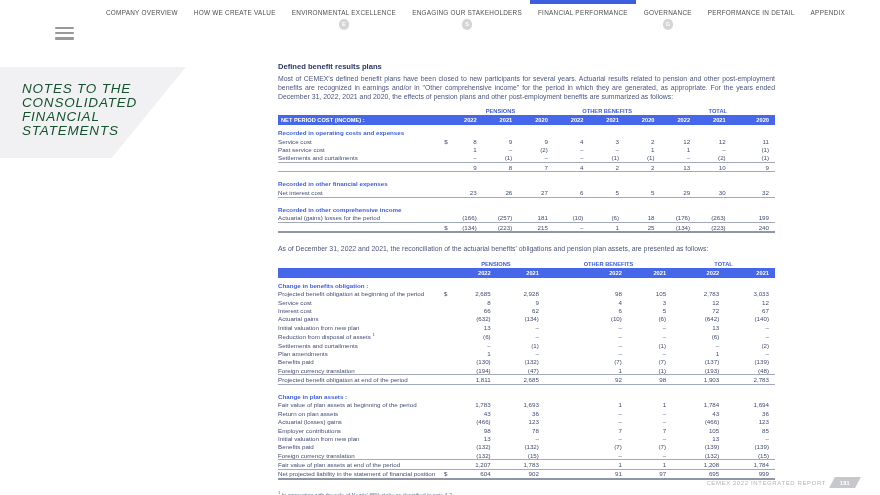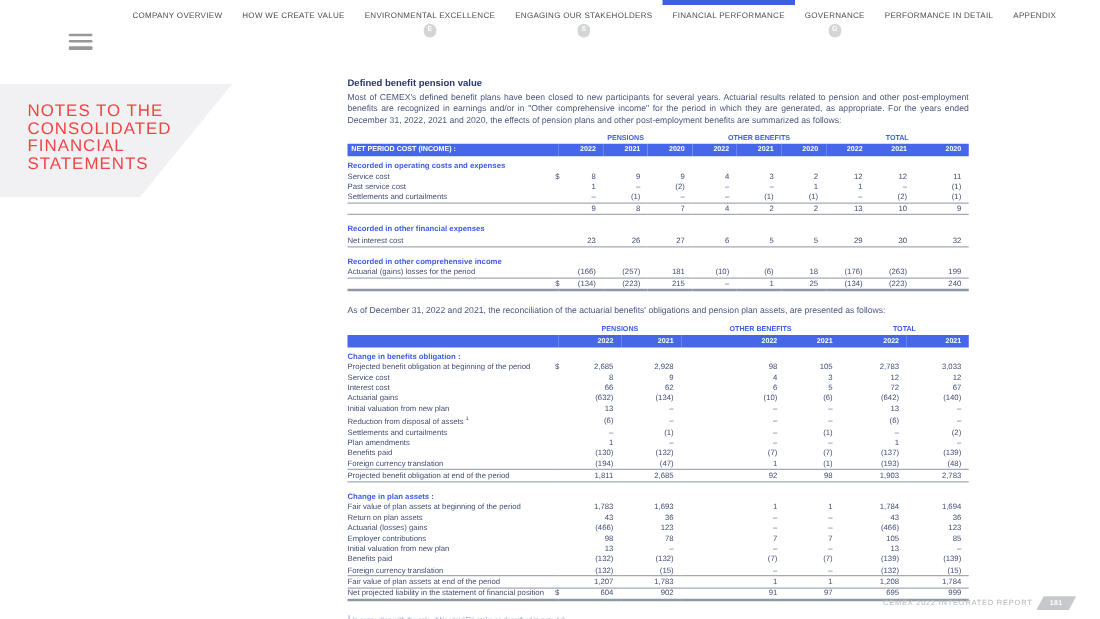--- a/index.html
+++ b/index.html
@@ -16,21 +16,21 @@
             padding:9px 8px 0 8px;cursor:pointer;}
   .nav-label{font-size:6.4px;letter-spacing:.25px;color:#4d4d50;white-space:nowrap;}
   .nav-item.active::before{content:"";position:absolute;top:0;left:0;right:0;height:4px;background:var(--accent);}
   .nav-badge{margin-top:3px;width:10.5px;height:10.5px;border-radius:50%;background:#d4d5d7;
              color:#fff;font-size:5.6px;font-weight:bold;display:flex;align-items:center;justify-content:center;}
 
   
   .side-shape{position:absolute;left:0;top:67px;width:186px;height:91px;background:#f1f1f3;
               clip-path:polygon(0 0,100% 0,60% 100%,0 100%);}
   .side-title{position:absolute;left:22px;top:82px;font-size:13.5px;line-height:14px;
-              color:#ef4444;letter-spacing:.8px;white-space:pre-line;}
+              color:#14532d;letter-spacing:.8px;white-space:pre-line;font-style:italic;}
 
   
   .content{position:absolute;left:278px;top:62px;width:497px;}
   .heading{font-size:7.6px;font-weight:bold;color:#2a3768;margin-bottom:2.5px;}
   .intro{font-size:6.9px;line-height:1.32;text-align:justify;color:#4b567d;margin-bottom:7px;}
   .intro2{font-size:6.9px;line-height:1.32;color:#4b567d;margin:11px 0 7px 0;}
 
   table.ftable{width:100%;border-collapse:collapse;table-layout:fixed;font-size:6.2px;color:#414d75;}
   th.grp{color:var(--accent);font-size:5.7px;font-weight:bold;text-align:center;padding-bottom:1.5px;}
   tr.band th{background:var(--band);color:#fff;font-weight:bold;font-size:5.7px;}
@@ -95,21 +95,21 @@
     </div>
   </nav>
 
   <div class="side-shape"></div>
   <div class="side-title">NOTES TO THE
 CONSOLIDATED
 FINANCIAL
 STATEMENTS</div>
 
   <main class="content">
-    <h1 class="heading">Defined benefit pension value</h1>
+    <h1 class="heading">Defined benefit results plans</h1>
     <p class="intro">Most of CEMEX's defined benefit plans have been closed to new participants for several years. Actuarial results related to pension and other post-employment benefits are recognized in earnings and/or in "Other comprehensive income" for the period in which they are generated, as appropriate. For the years ended December 31, 2022, 2021 and 2020, the effects of pension plans and other post-employment benefits are summarized as follows:</p>
 
     <table class="ftable">
         <colgroup>
           <col style="width: 34%;">
           <col style="width: 7.15%;">
           <col style="width: 7.15%;">
           <col style="width: 7.15%;">
           <col style="width: 7.15%;">
           <col style="width: 7.15%;">

